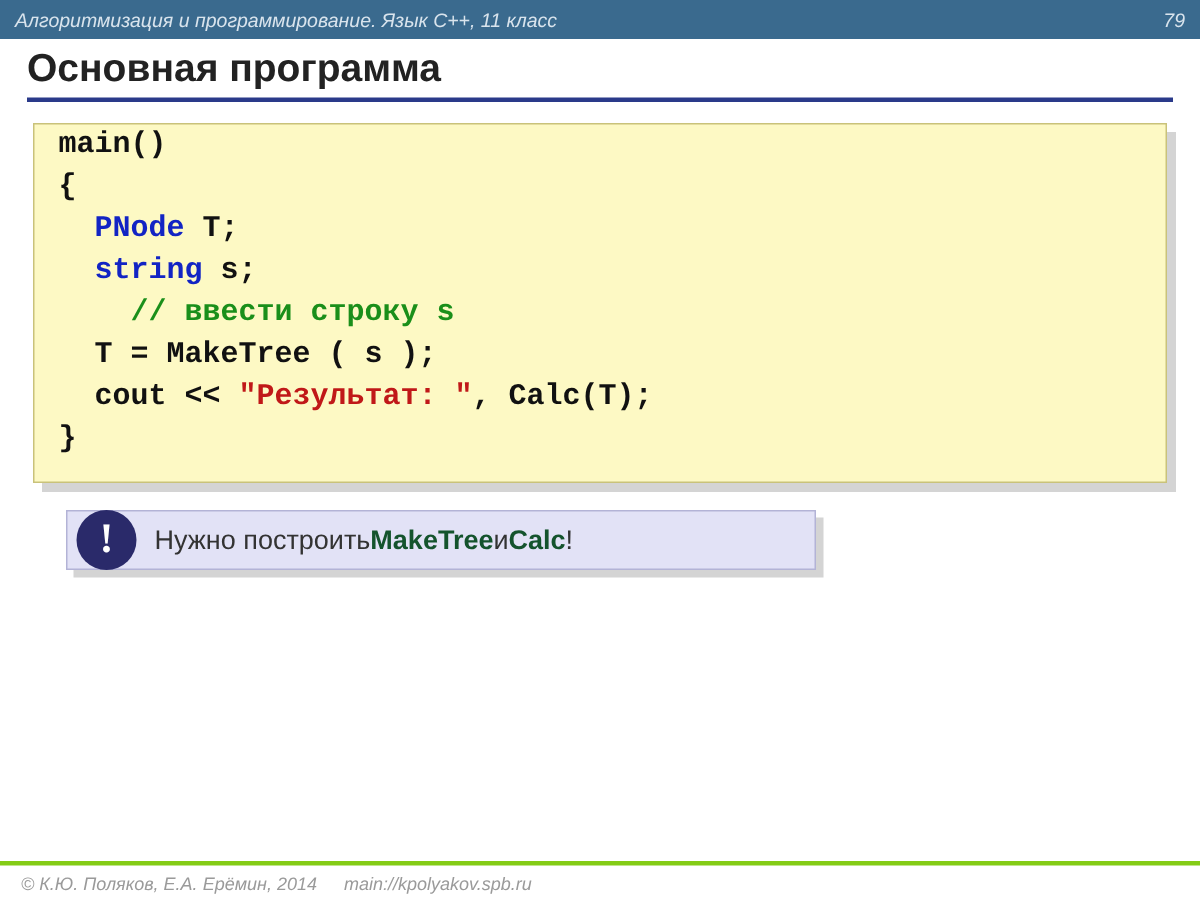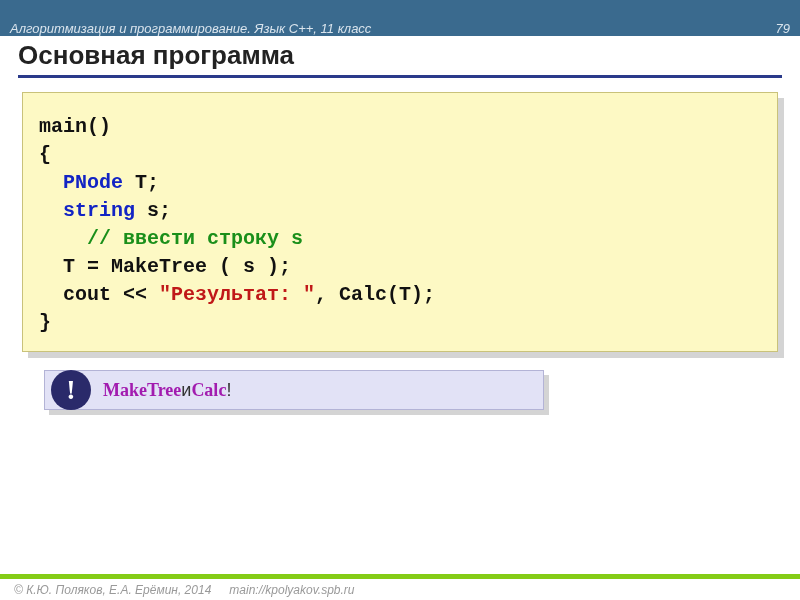--- a/index.html
+++ b/index.html
@@ -4,28 +4,28 @@
 <style>
   * { margin: 0; padding: 0; box-sizing: border-box; }
   body {
     width: 800px; height: 600px;
     background: #ffffff;
     font-family: Arial, Helvetica, sans-serif;
     position: relative;
     overflow: hidden;
   }
   .topbar {
-    width: 100%; height: 36px;
+    width: 100%; height: 26px;
     background: #3a6a8e;
     color: #d9e4ed;
     font-style: italic;
     font-size: 13px;
     padding: 0 10px;
     display: flex;
-    align-items: flex-end;
+    align-items: center;
     justify-content: space-between;
   }
   .title {
     font-size: 26px;
     font-weight: bold;
     color: #222;
     padding: 4px 18px 4px 18px;
   }
   .title-rule {
     margin: 0 18px 14px 18px;
@@ -38,21 +38,21 @@
   }
   .codebox-shadow {
     position: absolute;
     top: 6px; left: 6px; right: -6px; bottom: -6px;
     background: #d4d4d4;
   }
   .codebox {
     position: relative;
     background: #fdf9c4;
     border: 1px solid #c9c27a;
-    padding: 20px 16px 14px 16px;
+    padding: 0 16px 14px 16px;
     font-family: "Courier New", monospace;
     font-size: 20px;
     font-weight: bold;
     line-height: 1.4;
     color: #111;
     white-space: pre;
   }
   .kw-blue { color: #1224c4; }
   .kw-green { color: #1a8f1a; }
   .kw-red { color: #c01818; }
@@ -83,29 +83,29 @@
     transform: translateY(-50%);
     width: 40px; height: 40px;
     border-radius: 50%;
     background: #2a2a6a;
     color: #fff;
     display: flex; align-items: center; justify-content: center;
     font-size: 28px; font-weight: bold;
     font-family: "Times New Roman", serif;
   }
   .note-code {
-    font-family: Liberation Serif, serif;
+    font-family: Liberation Sans, sans-serif;
     font-weight: bold;
-    color: #a21caf;
+    color: #14532d;
   }
   .footer {
     position: absolute;
     left: 0; right: 0; bottom: 0;
     height: 26px;
-    border-top: 5px solid #84cc16;
+    border-top: 3px solid #84cc16;
     color: #9a9a9a;
     font-style: italic;
     font-size: 12px;
     display: flex;
     align-items: center;
     padding: 0 14px;
     gap: 18px;
   }
 </style>
 </head>
@@ -128,20 +128,21 @@
 <span>    </span><span class="kw-green">// ввести строку s</span>
 <span>  T = MakeTree ( s );</span>
 <span>  cout &lt;&lt; </span><span class="kw-red">"Результат: "</span><span>, Calc(T);</span>
 <span>}</span></div>
 </div>
 
 <div class="notebox-wrap">
   <div class="notebox-shadow"></div>
   <div class="notebox">
     <div class="note-bang">!</div>
+    <span>Нужно построить </span>
     <span class="note-code">MakeTree</span>
     <span> и </span>
     <span class="note-code">Calc</span>
     <span>!</span>
   </div>
 </div>
 
 <div class="footer">
   <span>© К.Ю. Поляков, Е.А. Ерёмин, 2014</span>
   <span>main://kpolyakov.spb.ru</span>

